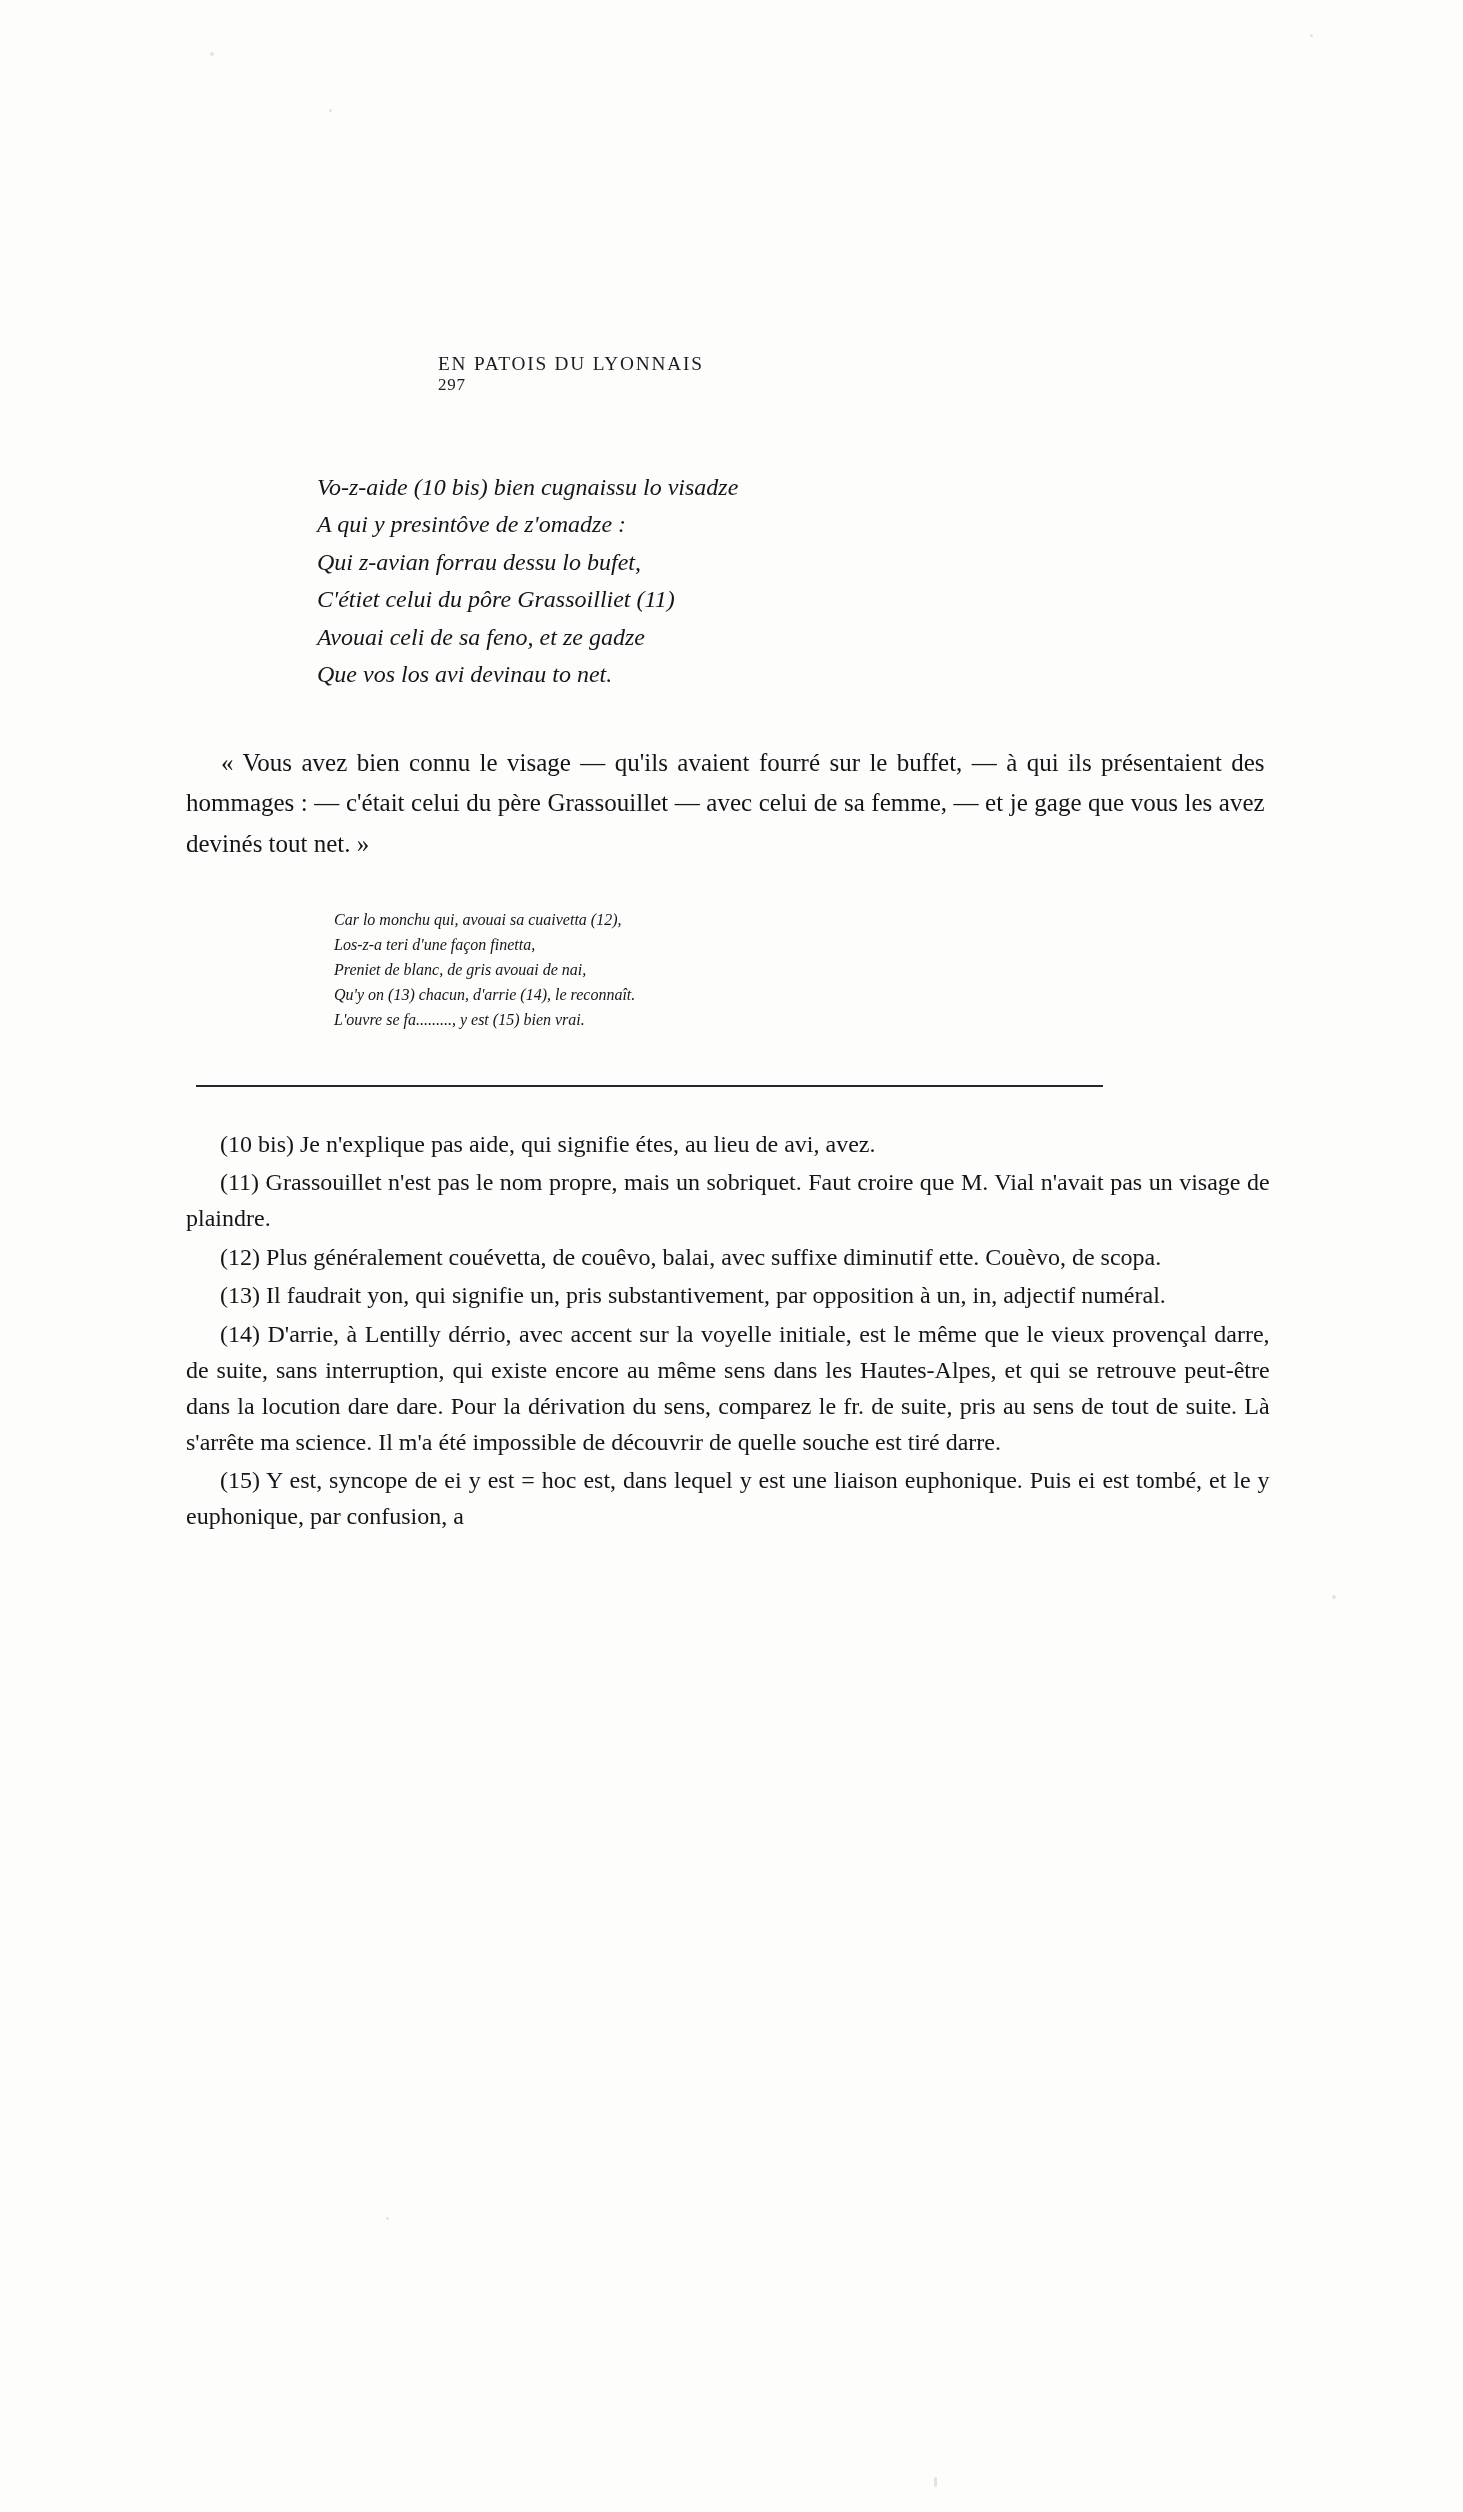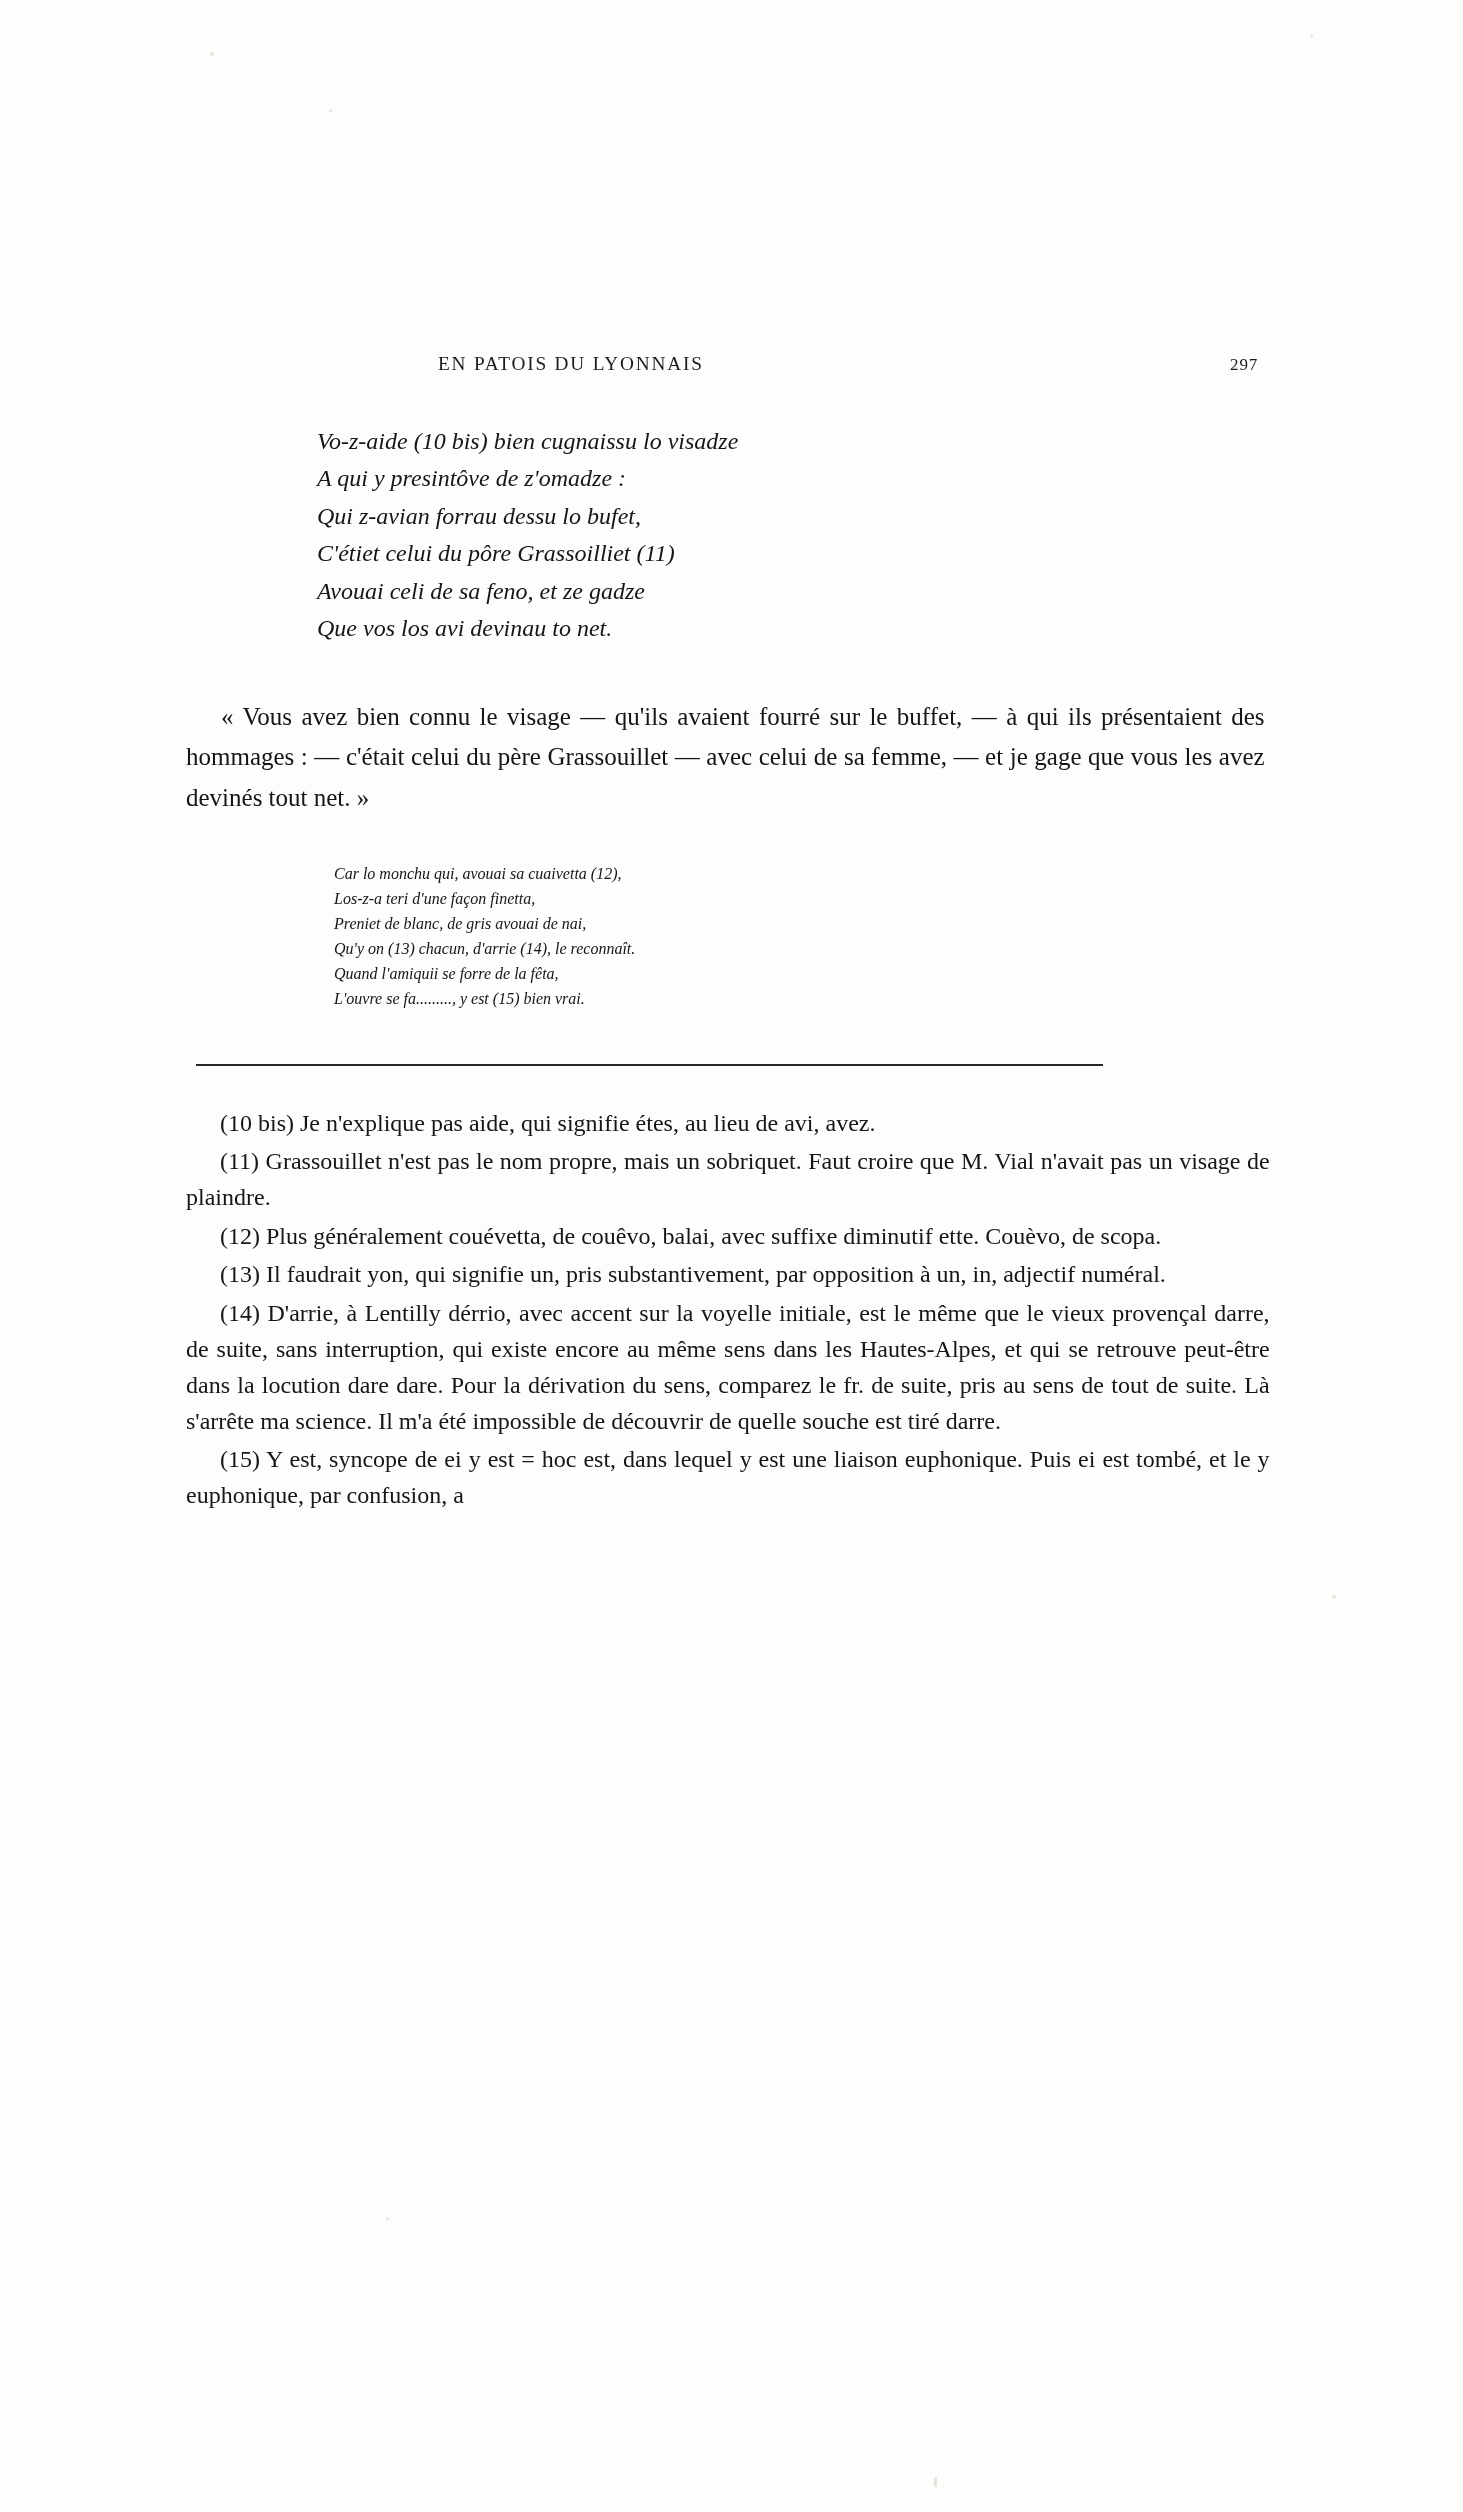--- a/index.html
+++ b/index.html
@@ -27,21 +27,22 @@
     top: 353px;
     width: 1092px;
   }
 
   
   .head-row {
     display: flex;
     align-items: baseline;
     justify-content: space-between;
     padding: 0 10px 0 252px;
-    margin-bottom: 48px;
+    margin-bottom: 74px;
+    flex-direction: column;
   }
   .head-title {
     font-size: 19.3px;
     letter-spacing: 1.8px;
     font-variant: small-caps;
     text-transform: uppercase;
     color: #1b1b20;
   }
   .head-folio {
     font-size: 17px;
@@ -129,21 +130,20 @@
     <div>Que vos los avi devinau to net.</div>
   </div>
 
   <p class="translation"><span class="indent"></span><span>« Vous avez bien connu le visage — qu'ils avaient fourré sur le buffet, — à qui ils présentaient des hommages : — c'était celui du père Grassouillet — avec celui de sa femme, — et je gage que vous les avez devinés tout net. »</span></p>
 
   <div class="verse second">
     <div>Car lo monchu qui, avouai sa cuaivetta (12),</div>
     <div>Los-z-a teri d'une façon finetta,</div>
     <div>Preniet de blanc, de gris avouai de nai,</div>
     <div>Qu'y on (13) chacun, d'arrie (14), le reconnaît.</div>
-    <div>Quand l'amiquii se forre de la fêta,</div>
     <div>L'ouvre se fa........., y est (15) bien vrai.</div>
   </div>
 
   <div class="rule"></div>
 
   <div class="notes">
     <div class="note"><span class="ind"></span><span>(10 bis) Je n'explique pas aide, qui signifie étes, au lieu de avi, avez.</span></div>
     <div class="note"><span class="ind"></span><span>(11) Grassouillet n'est pas le nom propre, mais un sobriquet. Faut croire que M. Vial n'avait pas un visage de plaindre.</span></div>
     <div class="note"><span class="ind"></span><span>(12) Plus généralement couévetta, de couêvo, balai, avec suffixe diminutif ette. Couèvo, de scopa.</span></div>
     <div class="note"><span class="ind"></span><span>(13) Il faudrait yon, qui signifie un, pris substantivement, par opposition à un, in, adjectif numéral.</span></div>

